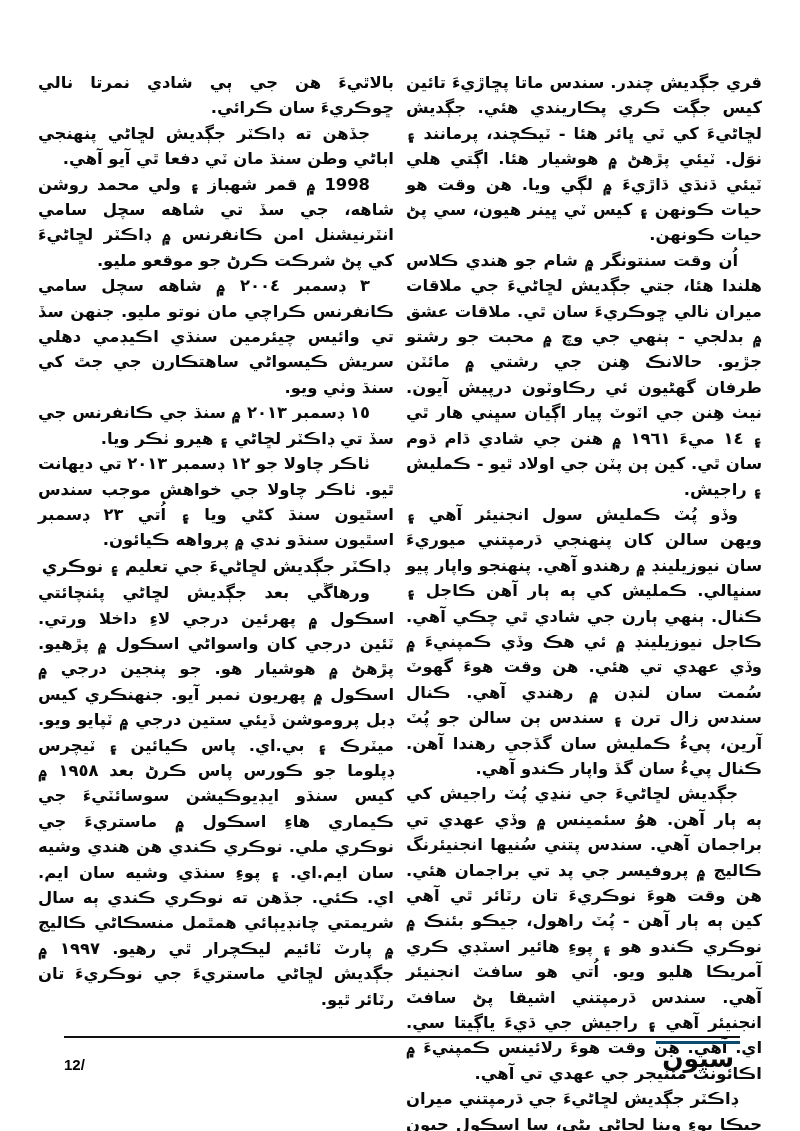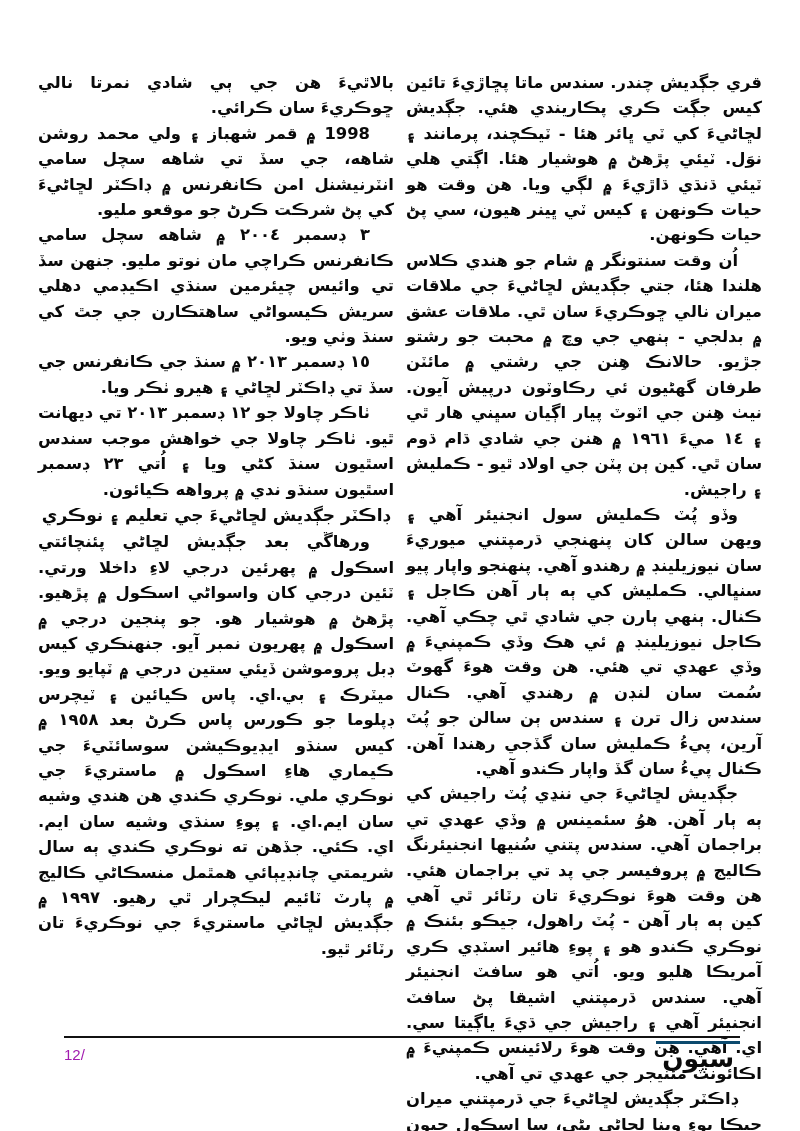--- a/index.html
+++ b/index.html
@@ -52,42 +52,43 @@
     font-weight:800;
     line-height:1.15;
     margin-top:3px;
     border-top:3px solid #0c4a6e;
     padding:1px 6px 0 6px;
   }
   .page-number{
     direction:ltr;
     font-family:"Liberation Sans","DejaVu Sans",sans-serif;
     font-size:15px;
-    font-weight:400;
-    color:#a21caf;
-    padding-top:8px;
+    font-weight:700;
+    color:#000000;
+    padding-top:18px;
   }
 </style>
 </head>
 <body>
 
 <div class="page">
 
   <div class="columns">
 
     <div class="col">
       <p>قري جڳديش چندر. سندس ماتا پڇاڙيءَ تائين کيس جڳت ڪري پڪاريندي هئي. جڳديش لڇاڻيءَ کي ٽي ڀائر هئا - ٽيڪچند، پرمانند ۽ نوَل. ٽيئي پڙهڻ ۾ هوشيار هئا. اڳتي هلي ٽيئي ڌنڌي ڌاڙيءَ ۾ لڳي ويا. هن وقت هو حيات ڪونهن ۽ کيس ٽي ڀينر هيون، سي پڻ حيات ڪونهن.</p>
       <p class="indent">اُن وقت سنتونگر ۾ شام جو هندي ڪلاس هلندا هئا، جتي جڳديش لڇاڻيءَ جي ملاقات ميران نالي ڇوڪريءَ سان ٿي. ملاقات عشق ۾ بدلجي - ٻنهي جي وچ ۾ محبت جو رشتو جڙيو. حالانڪ هِنن جي رشتي ۾ مائٽن طرفان گهڻيون ئي رڪاوٽون درپيش آيون. نيٺ هِنن جي اٽوٽ پيار اڳيان سڀني هار ٿي ۽ ١٤ ميءَ ١٩٦١ ۾ هنن جي شادي ڌام ڌوم سان ٿي. کين ٻن پٽن جي اولاد ٿيو - ڪمليش ۽ راجيش.</p>
       <p class="indent">وڏو پُٽ ڪمليش سول انجنيئر آهي ۽ ويهن سالن کان پنهنجي ڌرمپتني ميوريءَ سان نيوزيلينڊ ۾ رهندو آهي. پنهنجو واپار پيو سنڀالي. ڪمليش کي ٻه ٻار آهن ڪاجل ۽ ڪنال. ٻنهي ٻارن جي شادي ٿي چڪي آهي. ڪاجل نيوزيلينڊ ۾ ئي هڪ وڏي ڪمپنيءَ ۾ وڏي عهدي تي هئي. هن وقت هوءَ گهوٽ سُمت سان لنڊن ۾ رهندي آهي. ڪنال سندس زال ترن ۽ سندس ٻن سالن جو پُٽ آرين، پيءُ ڪمليش سان گڏجي رهندا آهن. ڪنال پيءُ سان گڏ واپار ڪندو آهي.</p>
       <p class="indent">جڳديش لڇاڻيءَ جي ننڍي پُٽ راجيش کي ٻه ٻار آهن. هوُ سئمينس ۾ وڏي عهدي تي براجمان آهي. سندس پتني سُنيها انجنيئرنگ ڪاليج ۾ پروفيسر جي پد تي براجمان هئي. هن وقت هوءَ نوڪريءَ تان رٽائر ٿي آهي کين ٻه ٻار آهن - پُٽ راهول، جيڪو بئنڪ ۾ نوڪري ڪندو هو ۽ پوءِ هائير اسٽڊي ڪري آمريڪا هليو ويو. اُتي هو سافٽ انجنيئر آهي. سندس ڌرمپتني اشيقا پڻ سافٽ انجنيئر آهي ۽ راجيش جي ڌيءَ ياڳيتا سي. اي. آهي. هن وقت هوءَ رلائينس ڪمپنيءَ ۾ اڪائونٽ مئنيجر جي عهدي تي آهي.</p>
       <p class="indent">ڊاڪٽر جڳديش لڇاڻيءَ جي ڌرمپتني ميران جيڪا پوءِ وينا لڇاڻي بڻي، سا اسڪول جيون کان ئي ناٽڪن ۾ ڀيرو ونڊي هئي. هو هڪ بهترين ريڊيو آرٽسٽ ۽ اسٽيج اداڪارا هئي. هُن ڪيترن ئي ريڊيو ناٽڪن ۾ هاسي آڏواڻي، پدي آڏواڻي، داس طالب، ڪويتا طالب، موتي پرڪاش ۽ ايس. مينگهاڻيءَ سان ڪم ڪيو هو. وينا لڇاڻيءَ کي اَچانڪ ڪينسر جهڙي نگوري بيماري ٿي پيئي. هوءَ زندگي ۽ موت سان سنگهرش ڪندي رهي. نيٺ ١٩٩٥ ۾ هن فاني دنيا مان چالاڻو ڪيو. ڪجهه سالن بعد جڳديش لڇاڻيءَ جي دوست</p>
     </div>
 
     <div class="col">
       <p>بالاٿيءَ هن جي ٻي شادي نمرتا نالي ڇوڪريءَ سان ڪرائي.</p>
+      <p class="indent">جڏهن ته ڊاڪٽر جڳديش لڇاڻي پنهنجي اباڻي وطن سنڌ مان ٽي دفعا ٿي آيو آهي.</p>
       <p class="indent">1998 ۾ قمر شهباز ۽ ولي محمد روشن شاهه، جي سڏ تي شاهه سچل سامي انٽرنيشنل امن ڪانفرنس ۾ ڊاڪٽر لڇاڻيءَ کي پڻ شرڪت ڪرڻ جو موقعو مليو.</p>
       <p class="indent">٣ ڊسمبر ٢٠٠٤ ۾ شاهه سچل سامي ڪانفرنس ڪراچي مان نوتو مليو. جنهن سڏ تي وائيس چيئرمين سنڌي اڪيڊمي دهلي سريش ڪيسواڻي ساهتڪارن جي جٿ کي سنڌ وٺي ويو.</p>
       <p class="indent">١٥ ڊسمبر ٢٠١٣ ۾ سنڌ جي ڪانفرنس جي سڏ تي ڊاڪٽر لڇاڻي ۽ هيرو ٺڪر ويا.</p>
       <p class="indent">ٺاڪر چاولا جو ١٢ ڊسمبر ٢٠١٣ تي ديهانت ٿيو. ٺاڪر چاولا جي خواهش موجب سندس اسٿيون سنڌ کڻي ويا ۽ اُتي ٢٣ ڊسمبر اسٿيون سنڌو ندي ۾ پرواهه ڪيائون.</p>
 
       <h3 class="sec">ڊاڪٽر جڳديش لڇاڻيءَ جي تعليم ۽ نوڪري</h3>
       <p class="indent">ورهاڱي بعد جڳديش لڇاڻي پئنچائتي اسڪول ۾ پهرئين درجي لاءِ داخلا ورتي. ٽئين درجي کان واسواڻي اسڪول ۾ پڙهيو. پڙهڻ ۾ هوشيار هو. جو پنجين درجي ۾ اسڪول ۾ پهريون نمبر آيو. جنهنڪري کيس ڊبل پروموشن ڏيئي ستين درجي ۾ ٽپايو ويو. ميٽرڪ ۽ بي.اي. پاس ڪيائين ۽ ٽيچرس ڊپلوما جو ڪورس پاس ڪرڻ بعد ١٩٥٨ ۾ کيس سنڌو ايڊيوڪيشن سوسائٽيءَ جي ڪيماري هاءِ اسڪول ۾ ماستريءَ جي نوڪري ملي. نوڪري ڪندي هن هندي وشيه سان ايم.اي. ۽ پوءِ سنڌي وشيه سان ايم. اي. ڪئي. جڏهن ته نوڪري ڪندي ٻه سال شريمتي چانڊيٻائي همٿمل منسڪاڻي ڪاليج ۾ پارٽ ٽائيم ليڪچرار ٿي رهيو. ١٩٩٧ ۾ جڳديش لڇاڻي ماستريءَ جي نوڪريءَ تان رٽائر ٿيو.</p>
 
     </div>
 

